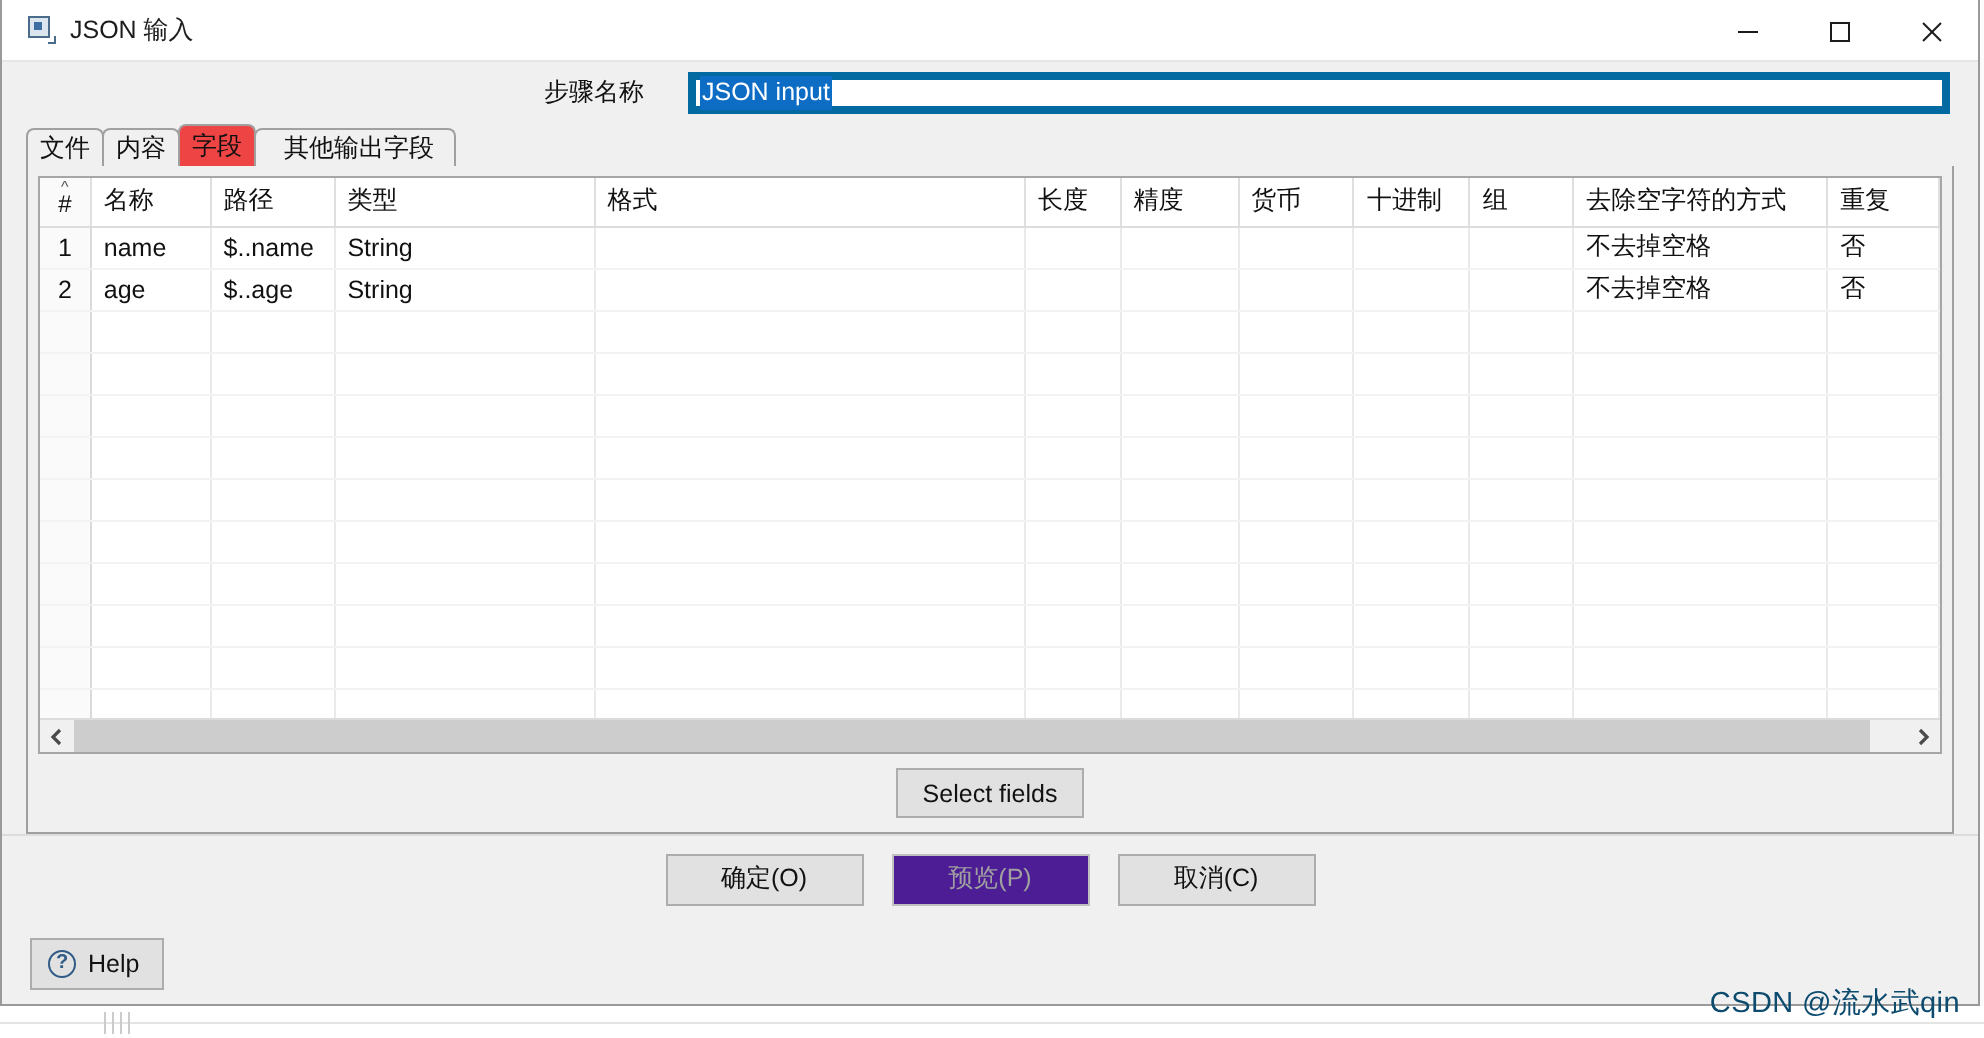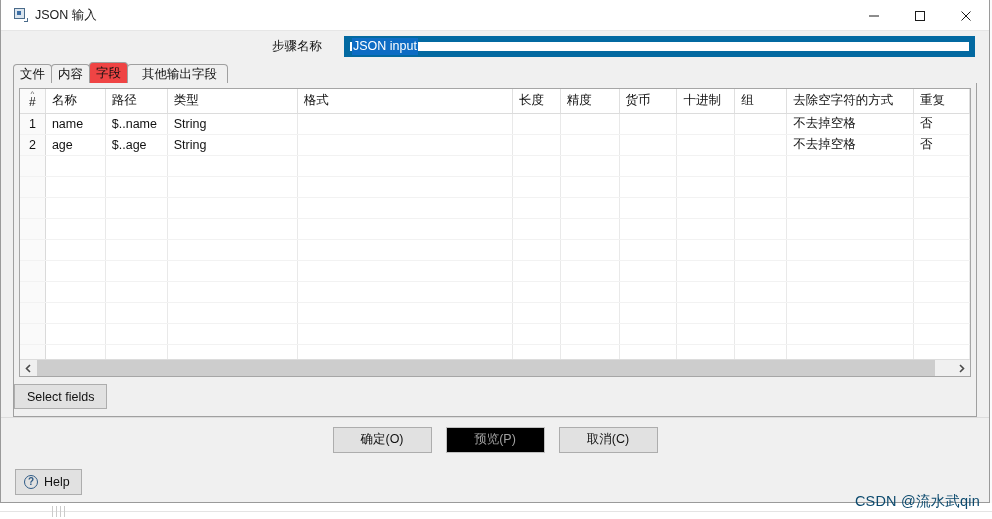--- a/index.html
+++ b/index.html
@@ -104,21 +104,21 @@
   .step-label {
     font-size: 12.5px;
     color: #111;
     margin-left: auto;
     padding-right: 22px;
     white-space: nowrap;
   }
   .step-input {
     width: 631px;
     height: 21px;
-    border: 6px solid #0369a1;
+    border: 4px solid #0369a1;
     background: #ffffff;
     display: flex;
     align-items: center;
     padding: 0 2px;
     flex: none;
   }
   .step-input .sel {
     background: #0d6cc4;
     color: #ffffff;
     font-size: 12.5px;
@@ -273,38 +273,38 @@
     flex: none;
   }
   .hstrack { background: #f0f0f0; flex: 1; }
 
   
   .selectfields-row {
     height: 39px;
     min-height: 39px;
     display: flex;
     align-items: center;
-    justify-content: flex-start;
+    justify-content: center;
     background: #f0f0f0;
   }
   .btn {
     background: #e1e1e1;
     border: 1px solid #adadad;
     font-size: 12.5px;
     color: #111;
     height: 25px;
     display: inline-flex;
     align-items: center;
     justify-content: center;
     padding: 0 12px;
     white-space: nowrap;
   }
   .btn.disabled {
     color: #a0a0a0;
-    background: #000000;
+    background: #4c1d95;
     border-color: #c0c0c0;
   }
 
   
   .actionbar {
     height: 44px;
     min-height: 44px;
     border-top: 1px solid #dcdcdc;
     display: flex;
     align-items: center;

